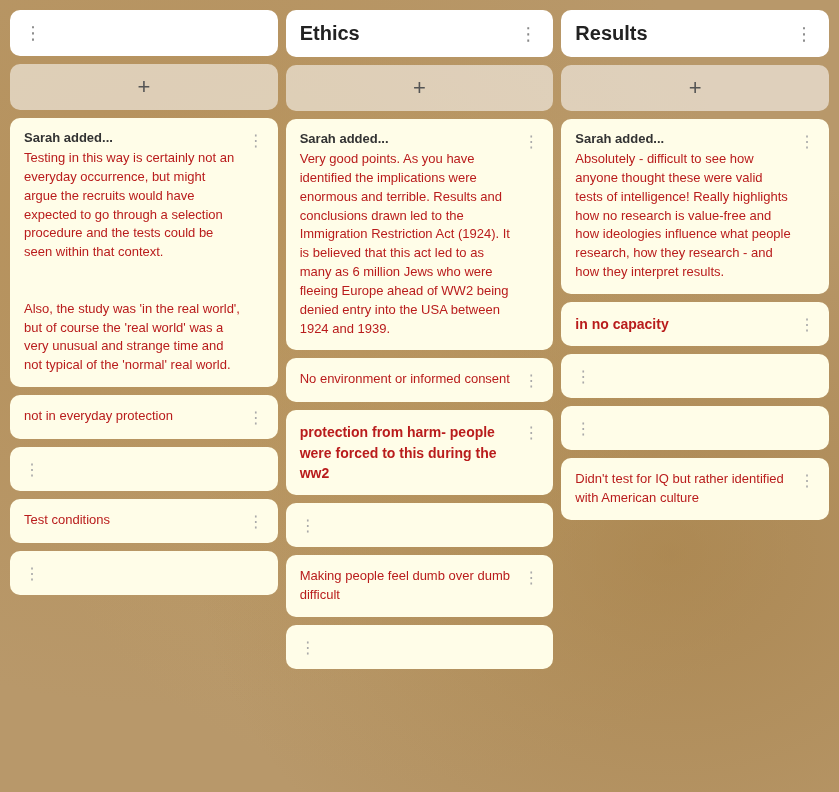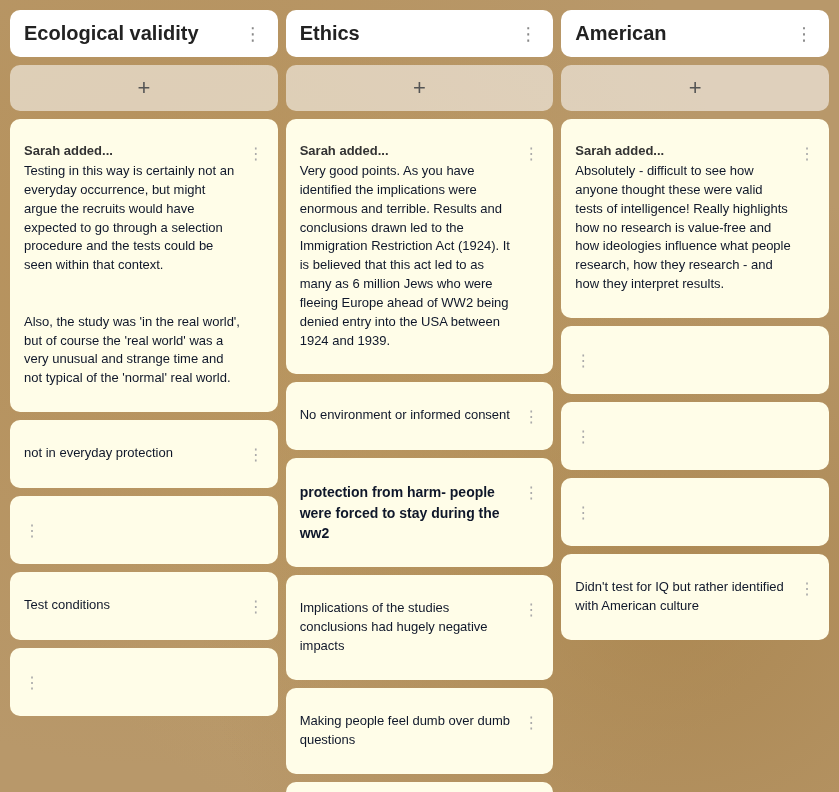--- a/index.html
+++ b/index.html
@@ -61,30 +61,30 @@
       cursor: pointer;
       width: 100%;
       display: flex;
       align-items: center;
       justify-content: center;
     }
 
     .card {
       background: #fffde8;
       border-radius: 10px;
-      padding: 24px 14px;
+      padding: 12px 14px;
       display: flex;
       align-items: flex-start;
       justify-content: space-between;
       gap: 6px;
     }
 
     .card-text {
       font-size: 13px;
-      color: #0f172a;
+      color: #b91c1c;
       line-height: 1.45;
       flex: 1;
     }
 
     .card-text.bold {
       font-weight: 700;
       font-size: 14px;
     }
 
     .card-author {
@@ -105,21 +105,20 @@
       flex-shrink: 0;
       padding-top: 1px;
     }
   </style>
 </head>
 <body>
 
 <div class="board">
 <div class="column">
       <div class="column-header">
-        <span class="column-title">Ecological validity</span>
         <span class="dots-icon">⋮</span>
       </div>
       <button class="add-btn">+</button>
       <div class="card">
         <div class="card-content-wrap">
           <div class="card-author">Sarah added...</div>
           <div class="card-text">Testing in this way is certainly not an everyday occurrence, but might argue the recruits would have expected to go through a selection procedure and the tests could be seen within that context.<br><br><br>Also, the study was 'in the real world', but of course the 'real world' was a very unusual and strange time and not typical of the 'normal' real world.</div>
         </div>
         <span class="card-dots">⋮</span>
       </div>
@@ -156,54 +155,54 @@
         <span class="card-dots">⋮</span>
       </div>
       <div class="card">
         <div class="card-content-wrap">
           <div class="card-text">No environment or informed consent</div>
         </div>
         <span class="card-dots">⋮</span>
       </div>
       <div class="card">
         <div class="card-content-wrap">
-          <div class="card-text bold">protection from harm- people were forced to stay during the ww2</div>
-        </div>
-        <span class="card-dots">⋮</span>
-      </div>
-      <div class="card">
-        <div class="card-content-wrap">
-          <div class="card-text">Implications of the studies conclusions had hugely negative impacts</div>
-        </div>
-        <span class="card-dots">⋮</span>
-      </div>
-      <div class="card">
-        <div class="card-content-wrap">
-          <div class="card-text">Making people feel dumb over dumb questions</div>
+          <div class="card-text bold">protection from harm- people were forced to this during the ww2</div>
+        </div>
+        <span class="card-dots">⋮</span>
+      </div>
+      <div class="card">
+        <span class="card-dots">⋮</span>
+      </div>
+      <div class="card">
+        <div class="card-content-wrap">
+          <div class="card-text">Making people feel dumb over dumb difficult</div>
         </div>
         <span class="card-dots">⋮</span>
       </div>
       <div class="card">
         <span class="card-dots">⋮</span>
       </div>
     </div>
     <div class="column">
       <div class="column-header">
-        <span class="column-title">American</span>
+        <span class="column-title">Results</span>
         <span class="dots-icon">⋮</span>
       </div>
       <button class="add-btn">+</button>
       <div class="card">
         <div class="card-content-wrap">
           <div class="card-author">Sarah added...</div>
           <div class="card-text">Absolutely - difficult to see how anyone thought these were valid tests of intelligence! Really highlights how no research is value-free and how ideologies influence what people research, how they research - and how they interpret results.</div>
         </div>
         <span class="card-dots">⋮</span>
       </div>
       <div class="card">
+        <div class="card-content-wrap">
+          <div class="card-text bold">in no capacity</div>
+        </div>
         <span class="card-dots">⋮</span>
       </div>
       <div class="card">
         <span class="card-dots">⋮</span>
       </div>
       <div class="card">
         <span class="card-dots">⋮</span>
       </div>
       <div class="card">
         <div class="card-content-wrap">

